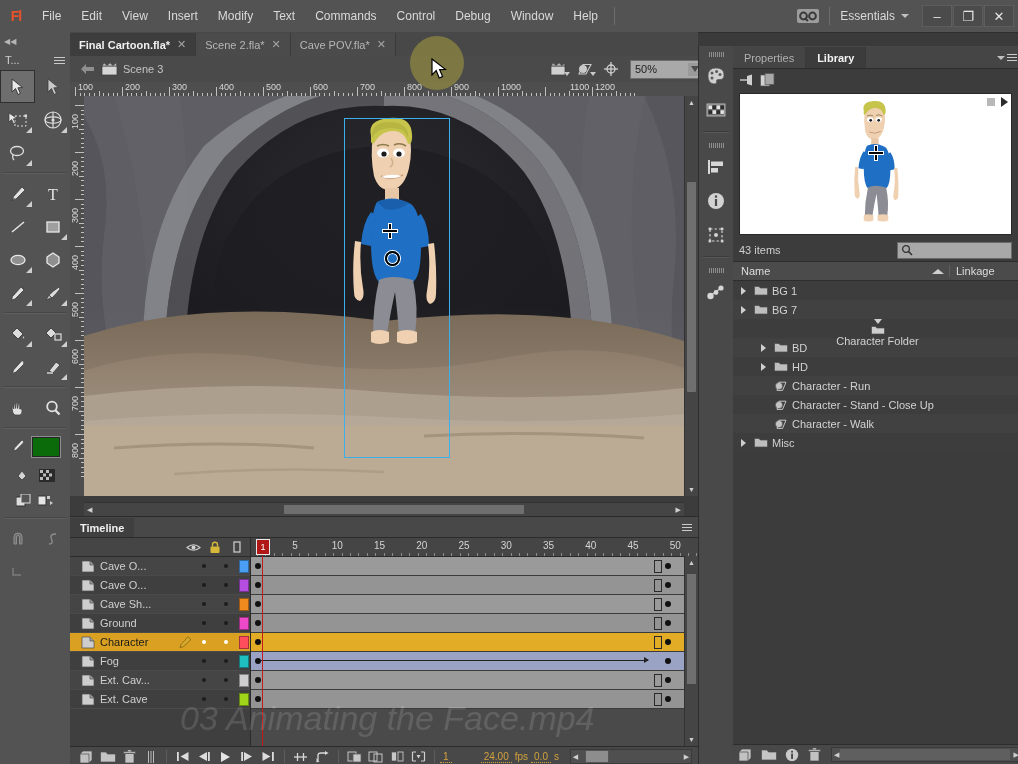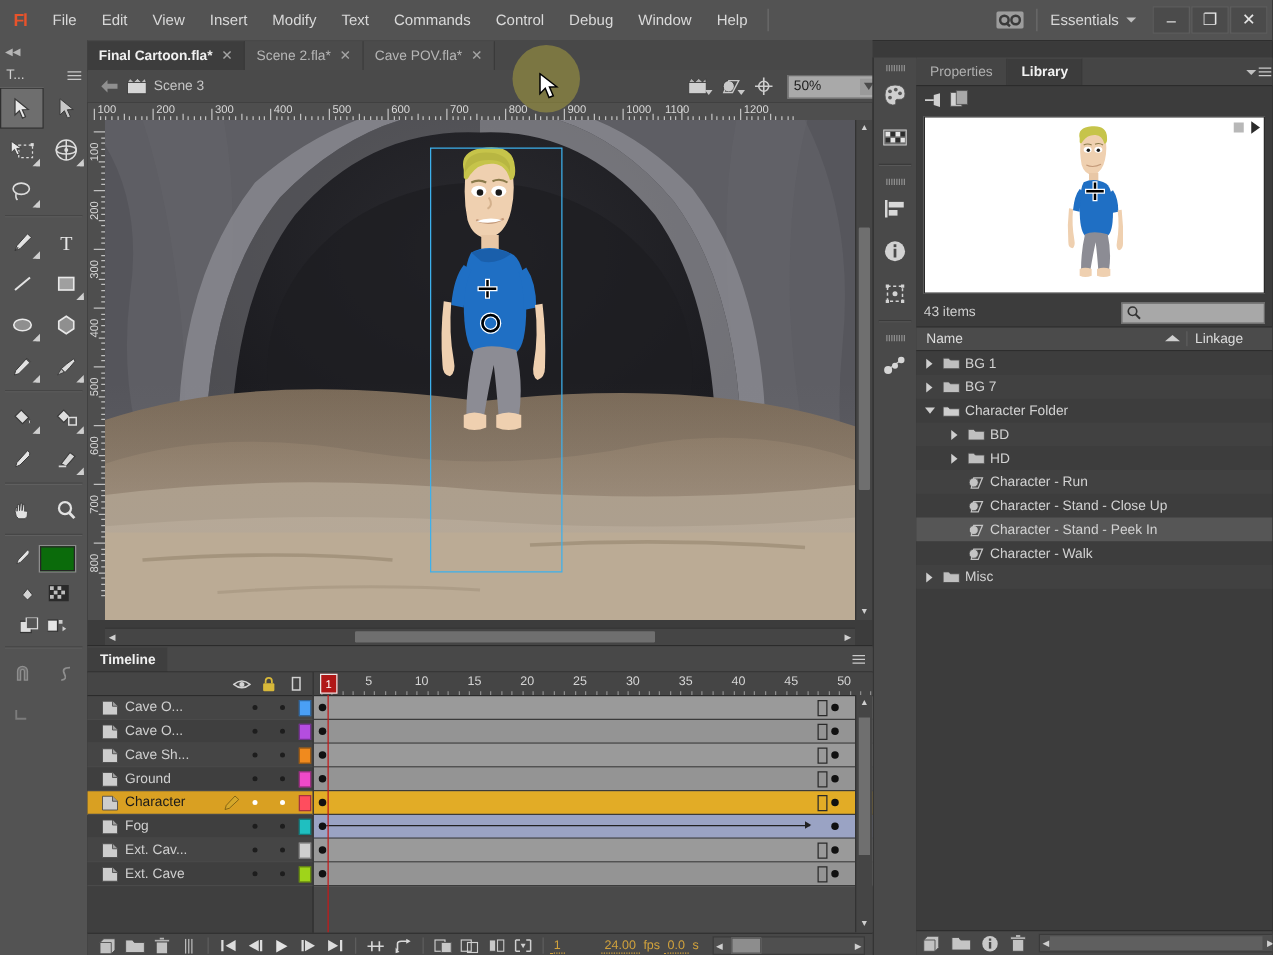--- a/index.html
+++ b/index.html
@@ -639,21 +639,21 @@
         <div class="rh-tick" style="left: 432.7px; height: 3px;"></div>
         <div class="rh-tick" style="left: 437.4px; height: 3px;"></div>
         <div class="rh-tick" style="left: 442.1px; height: 3px;"></div>
         <div class="rh-tick" style="left: 446.8px; height: 3px;"></div>
         <div class="rh-tick" style="left: 451.5px; height: 5px;"></div>
         <div class="rh-tick" style="left: 456.2px; height: 3px;"></div>
         <div class="rh-tick" style="left: 460.9px; height: 3px;"></div>
         <div class="rh-tick" style="left: 465.6px; height: 3px;"></div>
         <div class="rh-tick" style="left: 470.3px; height: 3px;"></div>
         <div class="rh-tick" style="left: 475px; height: 9px;"></div>
-        <div class="rh-lbl" style="left: 460px;">1100</div>
+        <div class="rh-lbl" style="left: 498px;">1100</div>
         <div class="rh-tick" style="left: 479.7px; height: 3px;"></div>
         <div class="rh-tick" style="left: 484.4px; height: 3px;"></div>
         <div class="rh-tick" style="left: 489.1px; height: 3px;"></div>
         <div class="rh-tick" style="left: 493.8px; height: 3px;"></div>
         <div class="rh-tick" style="left: 498.5px; height: 5px;"></div>
         <div class="rh-tick" style="left: 503.2px; height: 3px;"></div>
         <div class="rh-tick" style="left: 507.9px; height: 3px;"></div>
         <div class="rh-tick" style="left: 512.6px; height: 3px;"></div>
         <div class="rh-tick" style="left: 517.3px; height: 3px;"></div>
         <div class="rh-tick" style="left: 522px; height: 9px;"></div>
@@ -1036,21 +1036,21 @@
           <span class="disc">
             <span class="tri-r"></span>
           </span>
           <span class="libicon">
             <svg width="14" height="11" viewBox="0 0 14 11">
               <path d="M0.5 1.5 L5 1.5 L6.3 3 L13.5 3 L13.5 10 L0.5 10 Z" fill="#bfbfbf" stroke="#4a4a4a" stroke-width="0.7"></path>
             </svg>
           </span>
           <span class="libtext">BG 7</span>
         </div>
-        <div class="librow" style="padding-left: 4px;">
+        <div class="librow" style="padding-left: 4px; flex-direction: column;">
           <span class="disc">
             <span class="tri-d"></span>
           </span>
           <span class="libicon">
             <svg width="14" height="11" viewBox="0 0 14 11">
               <path d="M0.5 2.5 L4.5 2.5 L5.8 4 L13.5 4 L13.5 10 L0.5 10 Z" fill="#cdcdcd" stroke="#4a4a4a" stroke-width="0.7"></path>
             </svg>
           </span>
           <span class="libtext">Character Folder</span>
         </div>
@@ -1088,30 +1088,20 @@
         </div>
         <div class="librow" style="padding-left: 24px;">
           <span class="disc"></span>
           <span class="libicon">
             <svg width="14" height="12" viewBox="0 0 14 12">
               <circle cx="5" cy="6" r="3.6" fill="#c4c4c4" stroke="#4a4a4a" stroke-width="0.6"></circle>
               <path d="M5 2.2 L12 2.2 L8.6 10.4 L3 10.4 Z" fill="none" stroke="#c4c4c4" stroke-width="1"></path>
             </svg>
           </span>
           <span class="libtext">Character - Stand - Close Up</span>
-        </div>
-        <div class="librow sel" style="padding-left: 24px;">
-          <span class="disc"></span>
-          <span class="libicon">
-            <svg width="14" height="12" viewBox="0 0 14 12">
-              <circle cx="5" cy="6" r="3.6" fill="#c4c4c4" stroke="#4a4a4a" stroke-width="0.6"></circle>
-              <path d="M5 2.2 L12 2.2 L8.6 10.4 L3 10.4 Z" fill="none" stroke="#c4c4c4" stroke-width="1"></path>
-            </svg>
-          </span>
-          <span class="libtext">Character - Stand - Peek In</span>
         </div>
         <div class="librow" style="padding-left: 24px;">
           <span class="disc"></span>
           <span class="libicon">
             <svg width="14" height="12" viewBox="0 0 14 12">
               <circle cx="5" cy="6" r="3.6" fill="#c4c4c4" stroke="#4a4a4a" stroke-width="0.6"></circle>
               <path d="M5 2.2 L12 2.2 L8.6 10.4 L3 10.4 Z" fill="none" stroke="#c4c4c4" stroke-width="1"></path>
             </svg>
           </span>
           <span class="libtext">Character - Walk</span>
@@ -1584,20 +1574,21 @@
       <span class="tf-txt tf-underline">0.0</span>
       <span class="tf-txt">s</span>
       <span style="width:8px"></span>
       <span class="tf-scroll">
         <span class="sc-arrow" style="left:2px;top:3px;">◀</span>
         <span class="tf-thumb"></span>
         <span class="sc-arrow" style="right:2px;top:3px;">▶</span>
       </span>
     </div>
 
+    <div class="watermark" actable="false">03 Animating the Face.mp4</div>
 
   </div>
 
   <div class="cursor-halo"></div>
   <div class="cursor-big">
     <svg width="18" height="24" viewBox="0 0 18 24">
       <path d="M2 1 L2 17 L6.2 12.6 L9.2 20 L12.6 18.6 L9.6 11.6 L15.4 11.4 Z" fill="#ffffff" stroke="#000" stroke-width="1.2"></path>
     </svg>
   </div>
 

